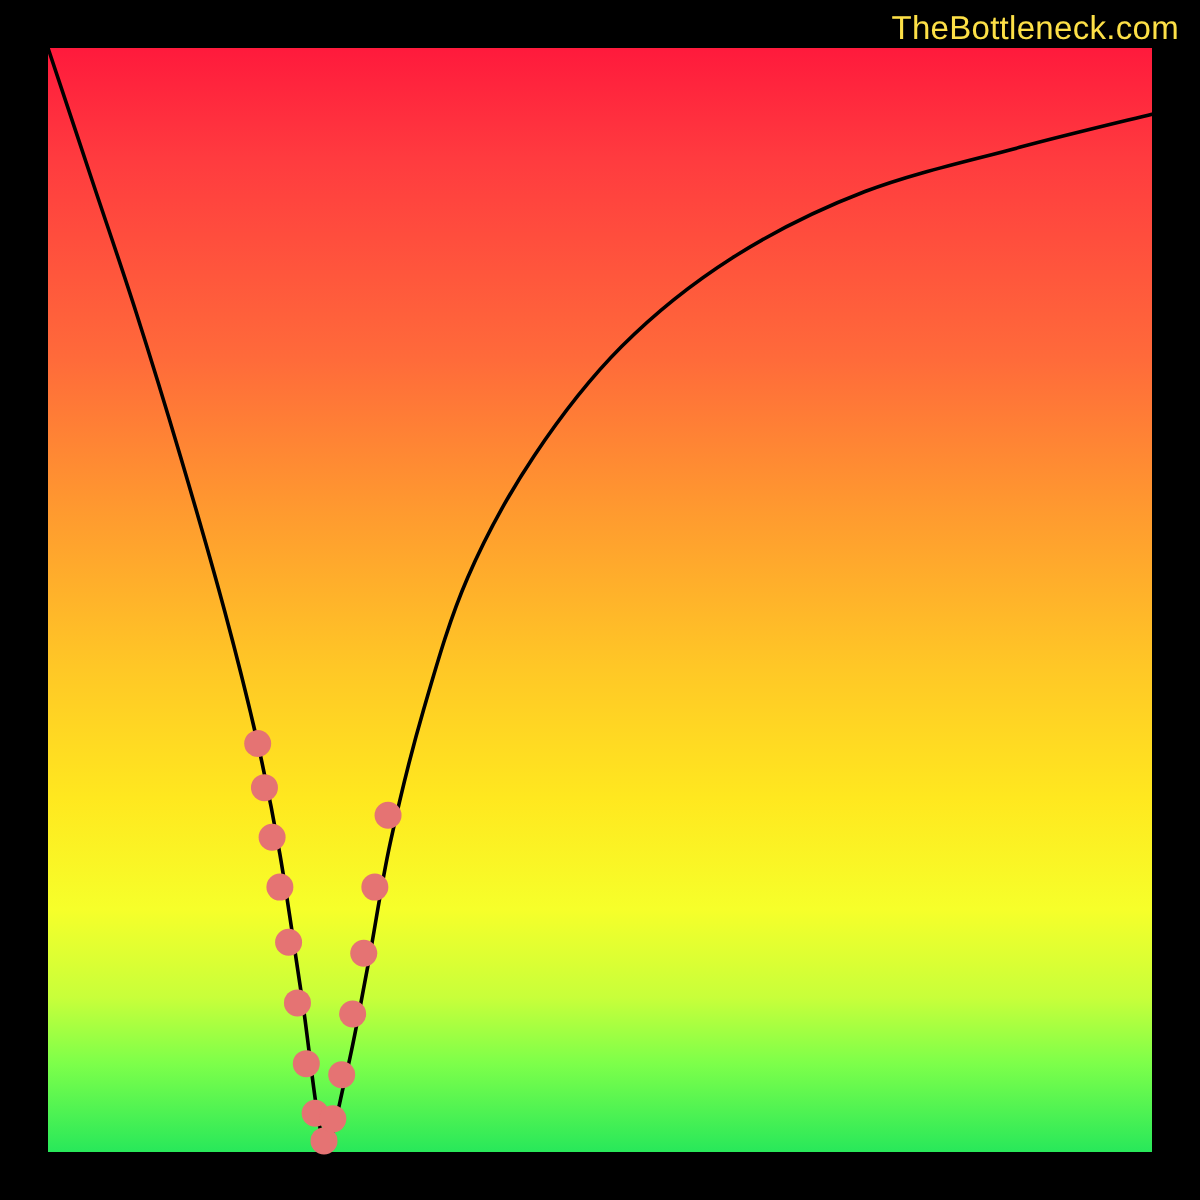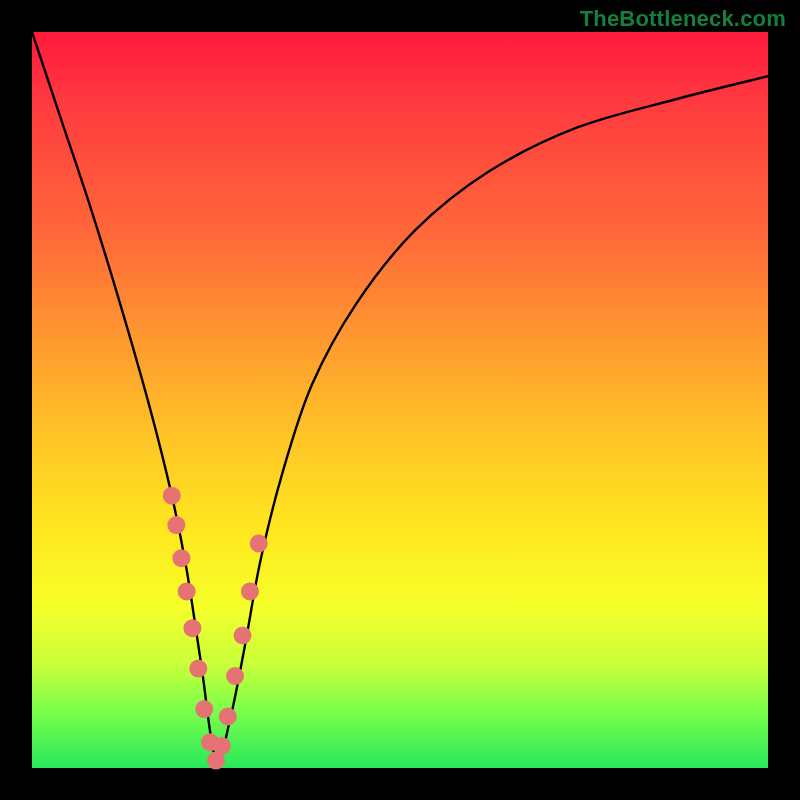--- a/index.html
+++ b/index.html
@@ -35,23 +35,23 @@
       #f6ff2a 78%,
       #c8ff3a 86%,
       #7dff4a 92%,
       #28e85a 100%
     );
   }
   .watermark {
     position: absolute;
     top: 6px;
     right: 14px;
-    color: #15803d;
+    color: #fde047;
     font-size: 22px;
-    font-weight: 700;
+    font-weight: 400;
     letter-spacing: 0.2px;
     user-select: none;
   }
   svg.curve-layer {
     position: absolute;
     inset: 0;
     width: 100%;
     height: 100%;
     overflow: visible;
   }

